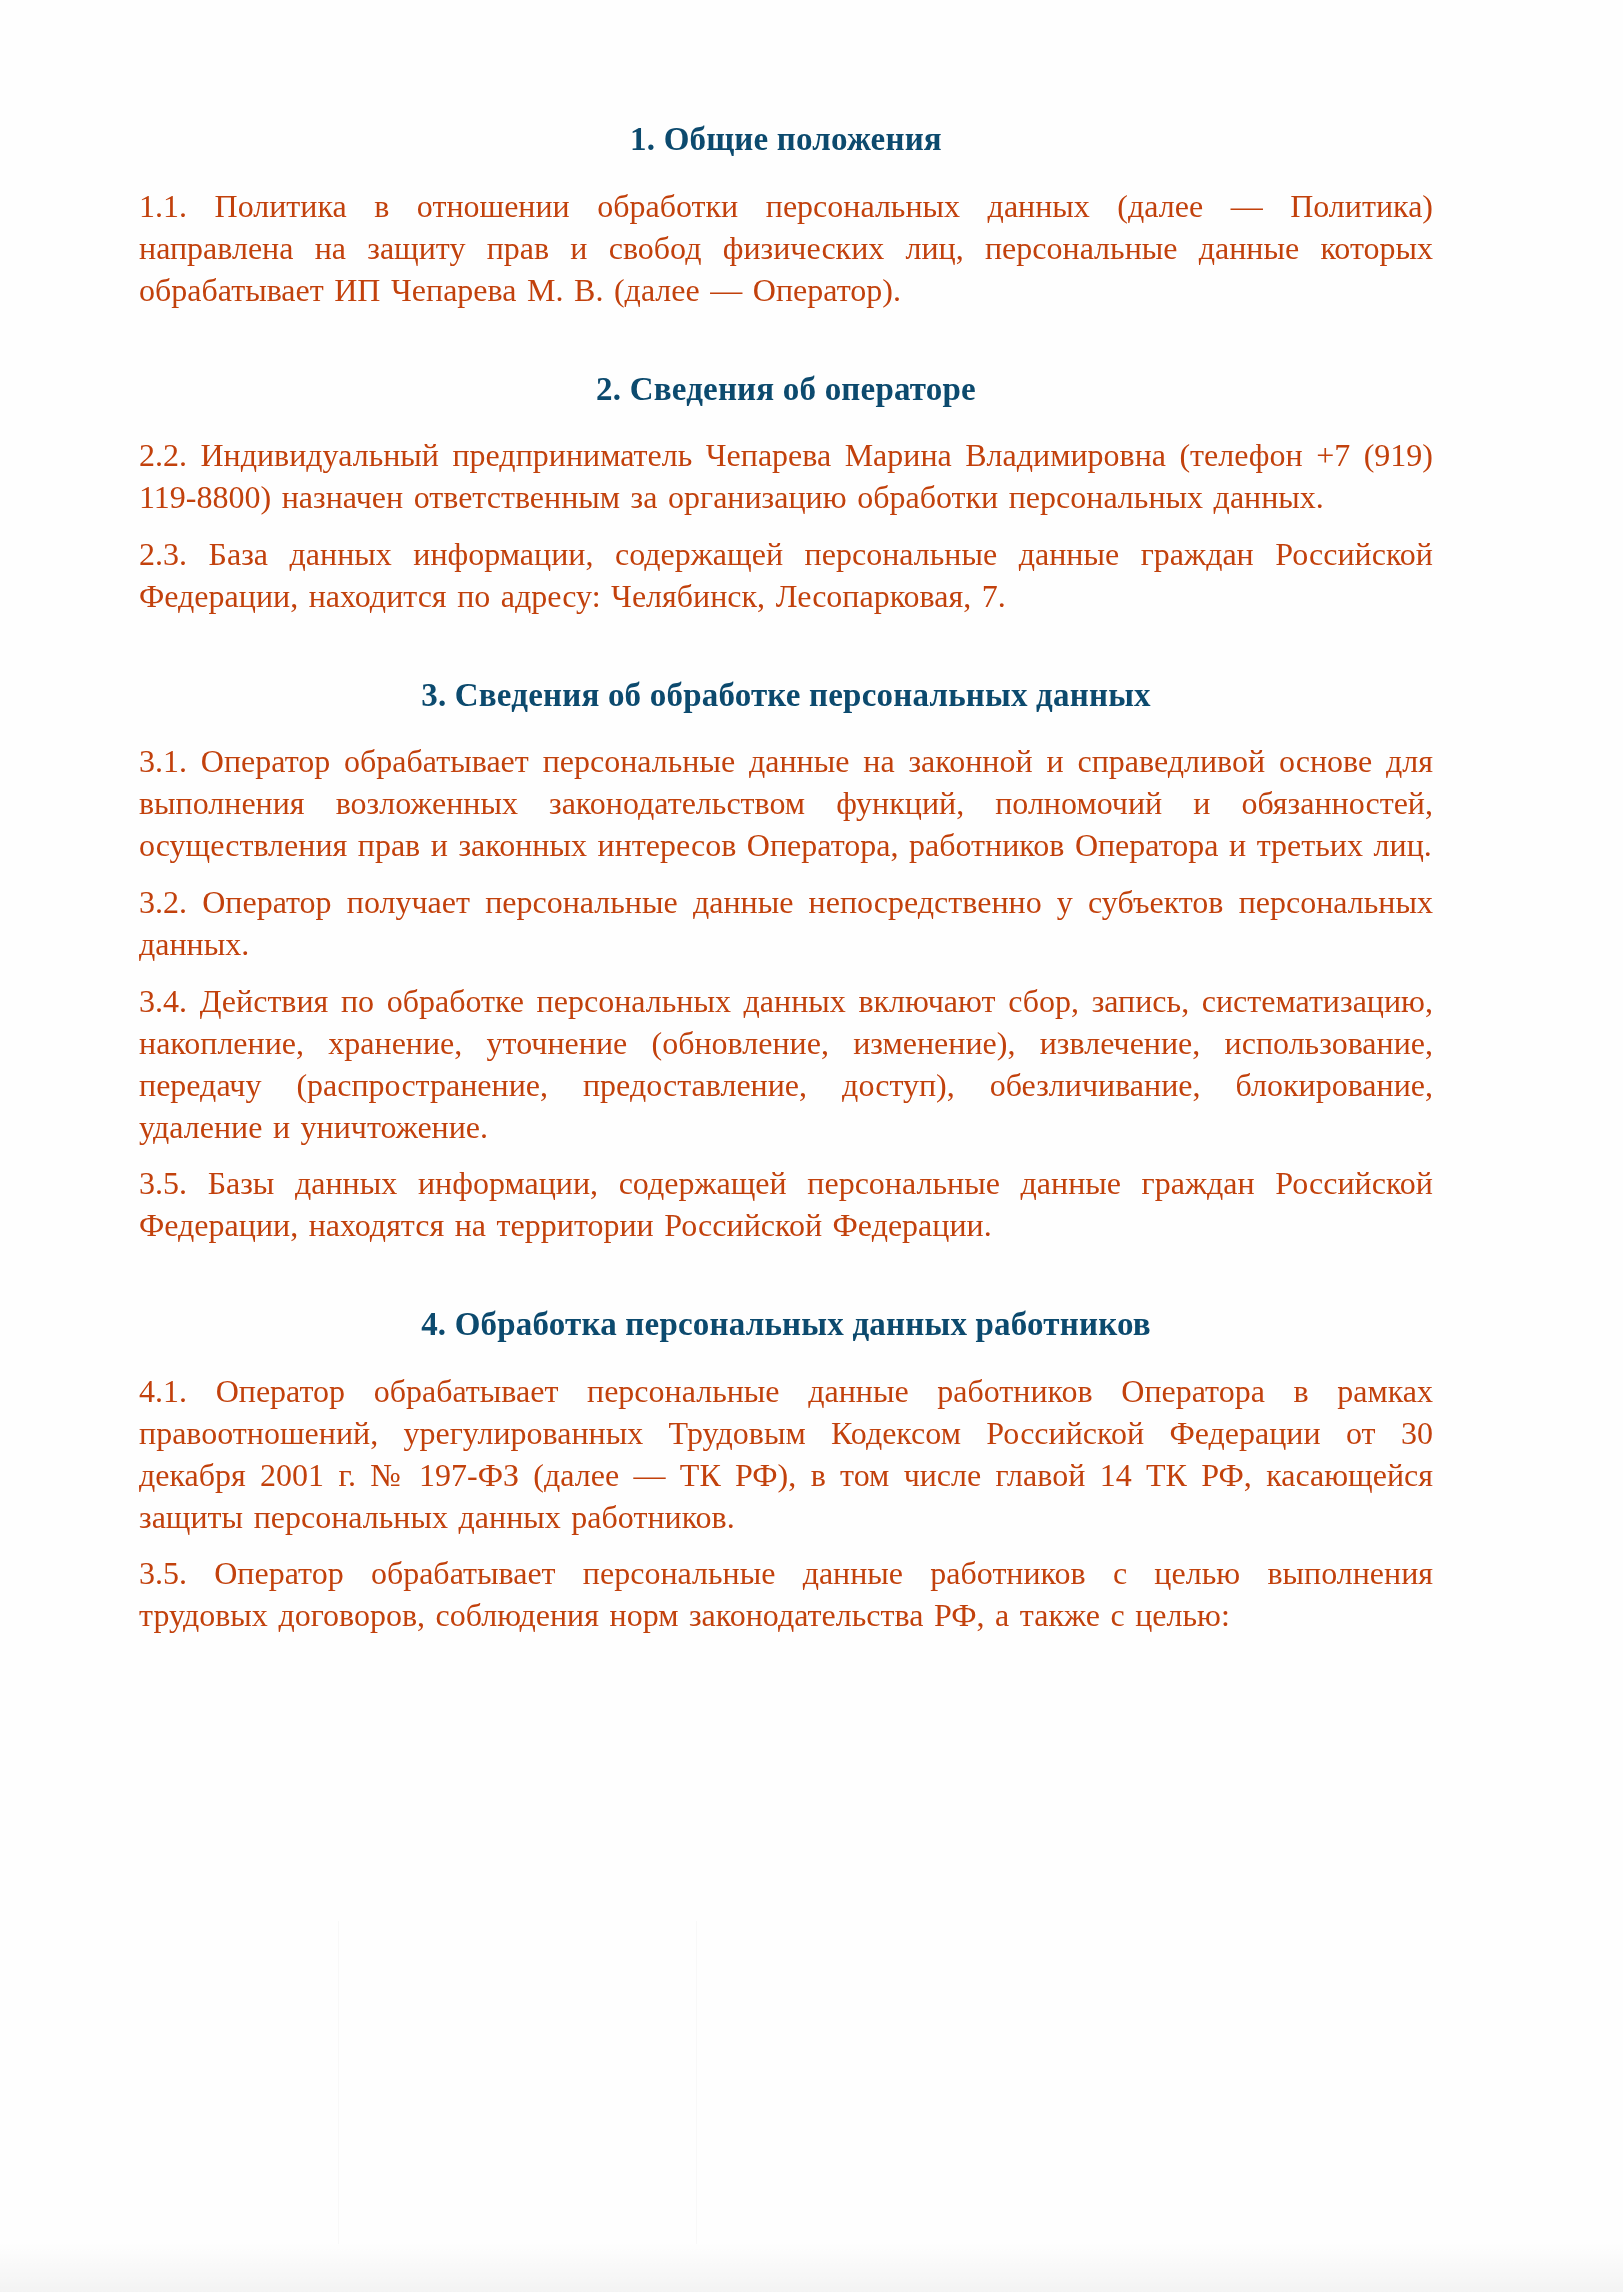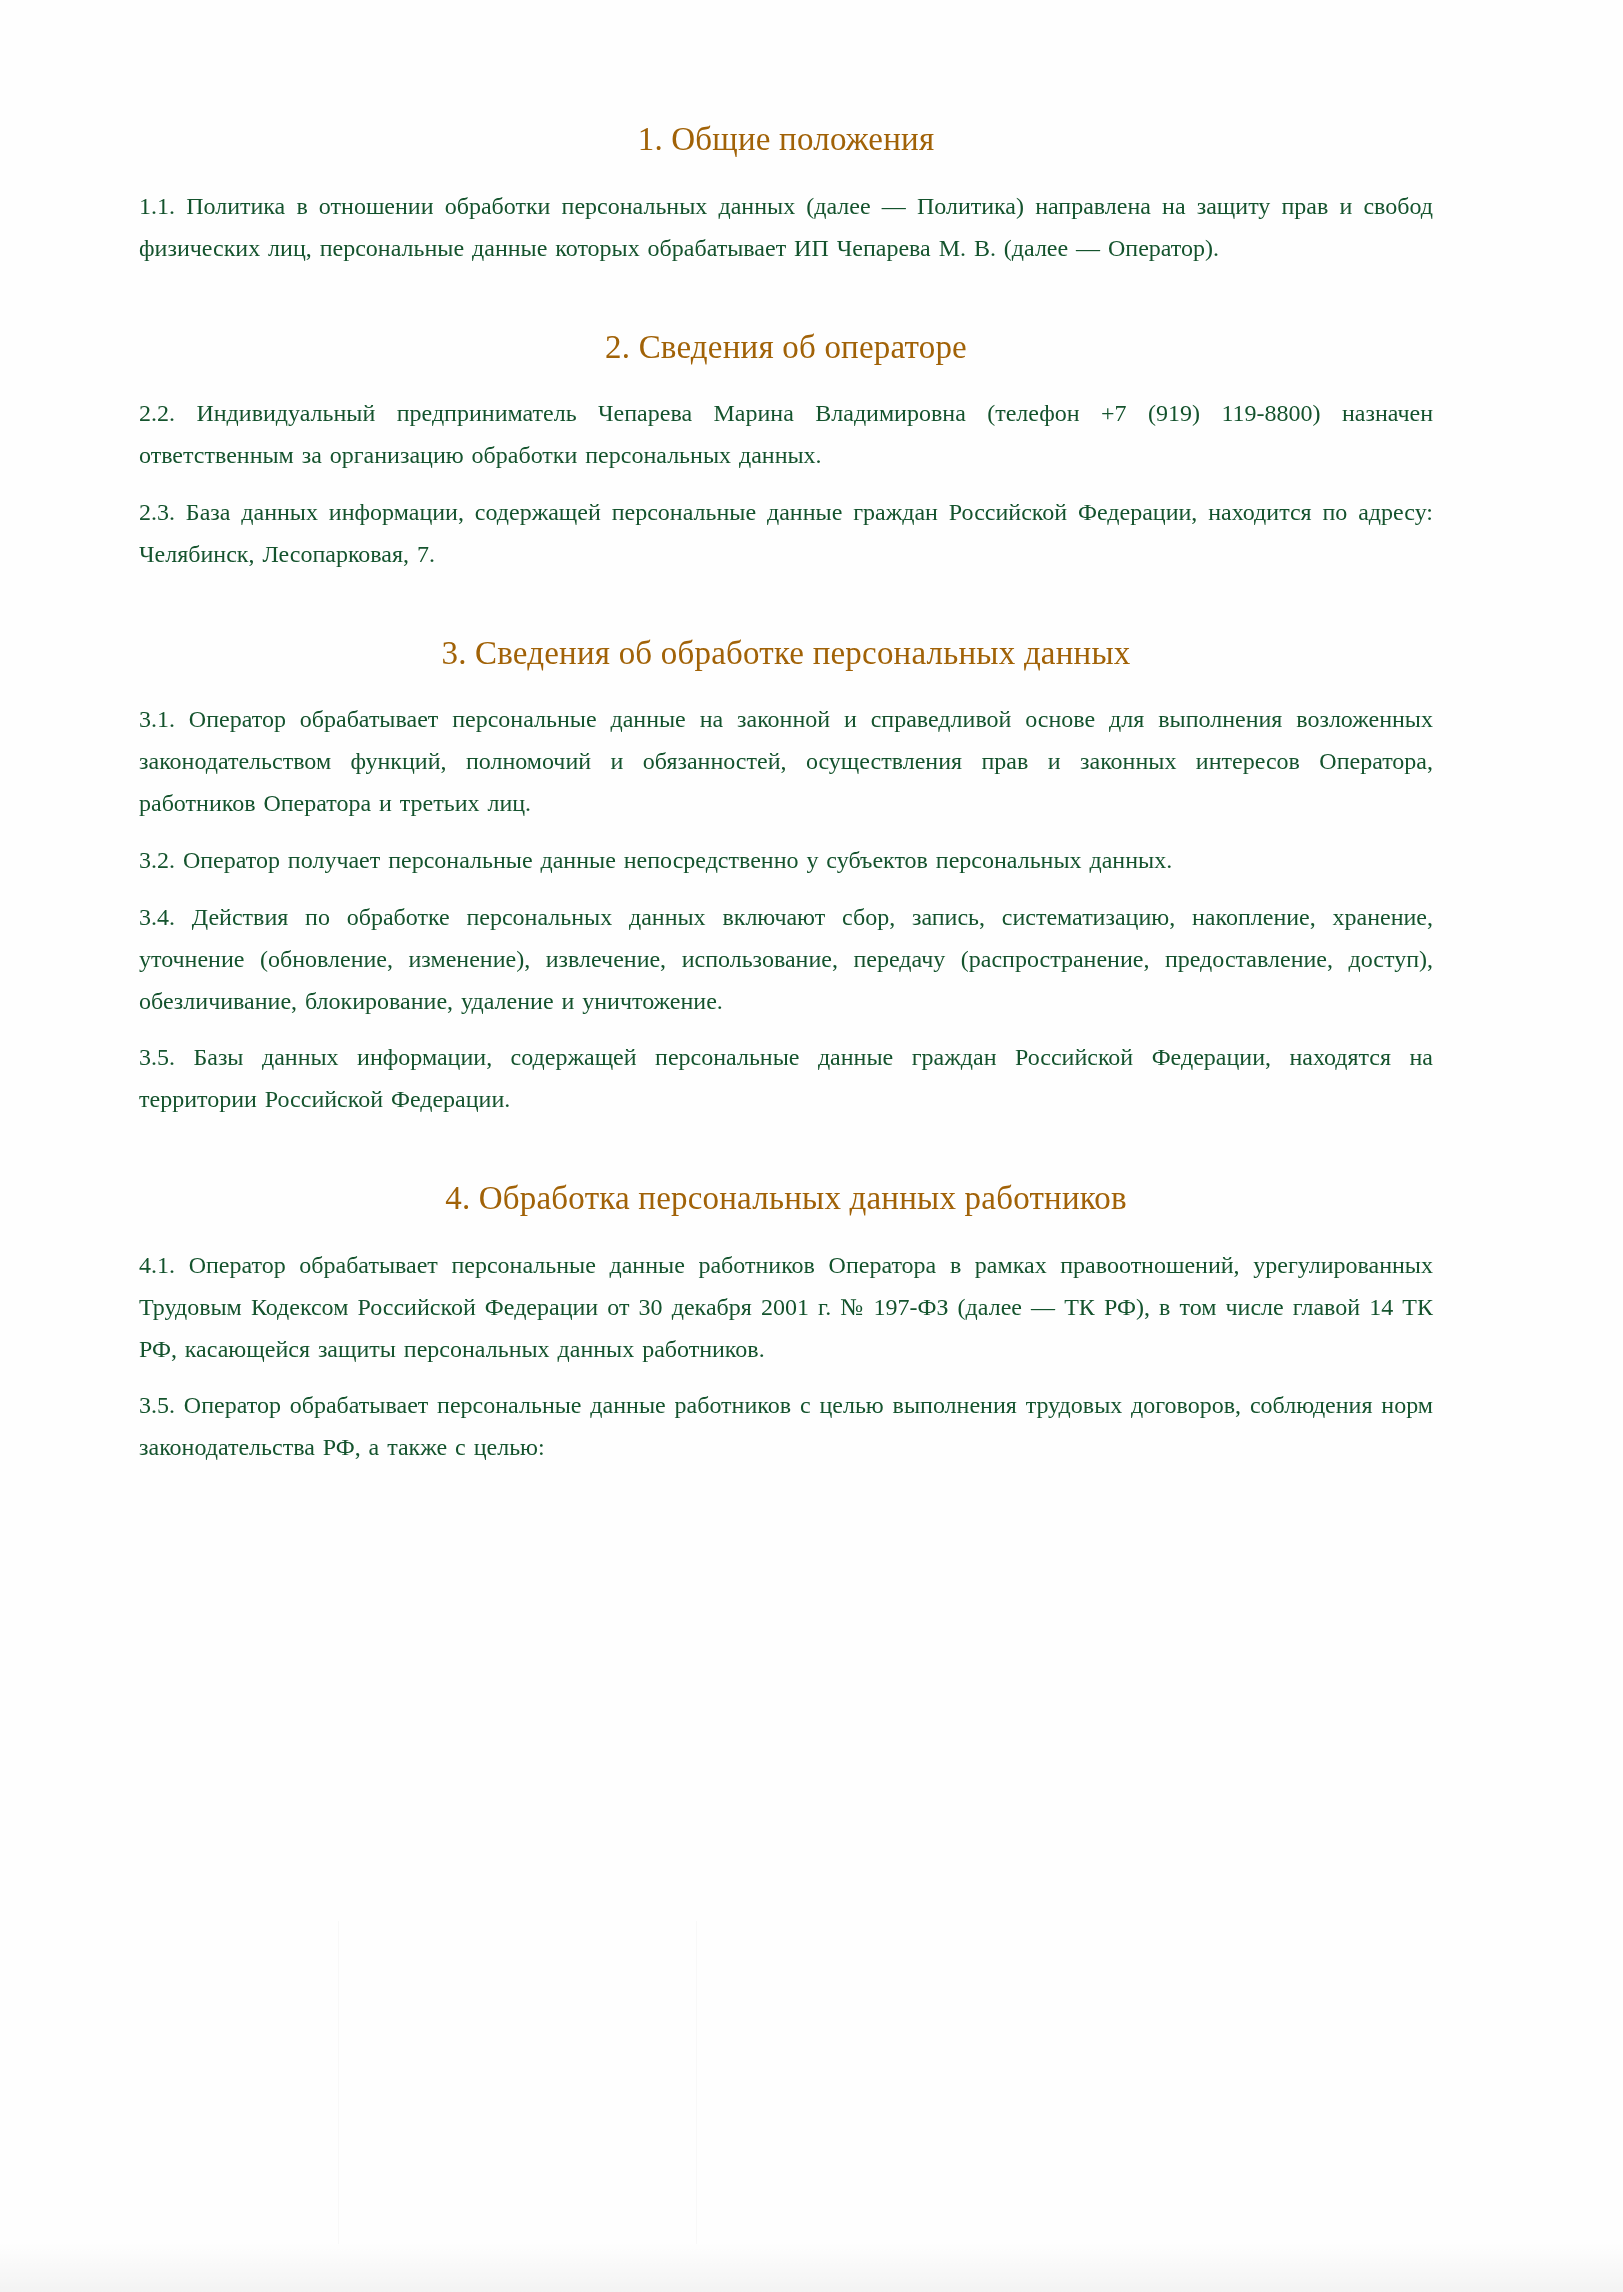--- a/index.html
+++ b/index.html
@@ -20,37 +20,37 @@
     position: absolute;
     top: 0;
     left: 139px;
     width: 1294px;
     padding-top: 118px;
     box-sizing: border-box;
   }
   .section-heading {
     text-align: center;
     font-size: 33px;
-    font-weight: 400;
+    font-weight: 700;
     line-height: 43px;
     margin: 57px 0 23.5px 0;
     letter-spacing: 0.2px;
-    color: #a16207;
+    color: #0c4a6e;
   }
   .section:first-child .section-heading {
     margin-top: 0;
   }
   .para {
-    font-size: 24px;
+    font-size: 32px;
     line-height: 42px;
     text-align: justify;
     text-align-last: left;
     margin: 0 0 14.7px 0;
     word-spacing: 0.08em;
-    color: #14532d;
+    color: #c2410c;
   }
   .para.dash-item {
     text-align: left;
     margin-top: 27.4px;
   }
   
   .fold-line {
     position: absolute;
     top: 1921px;
     width: 1px;

